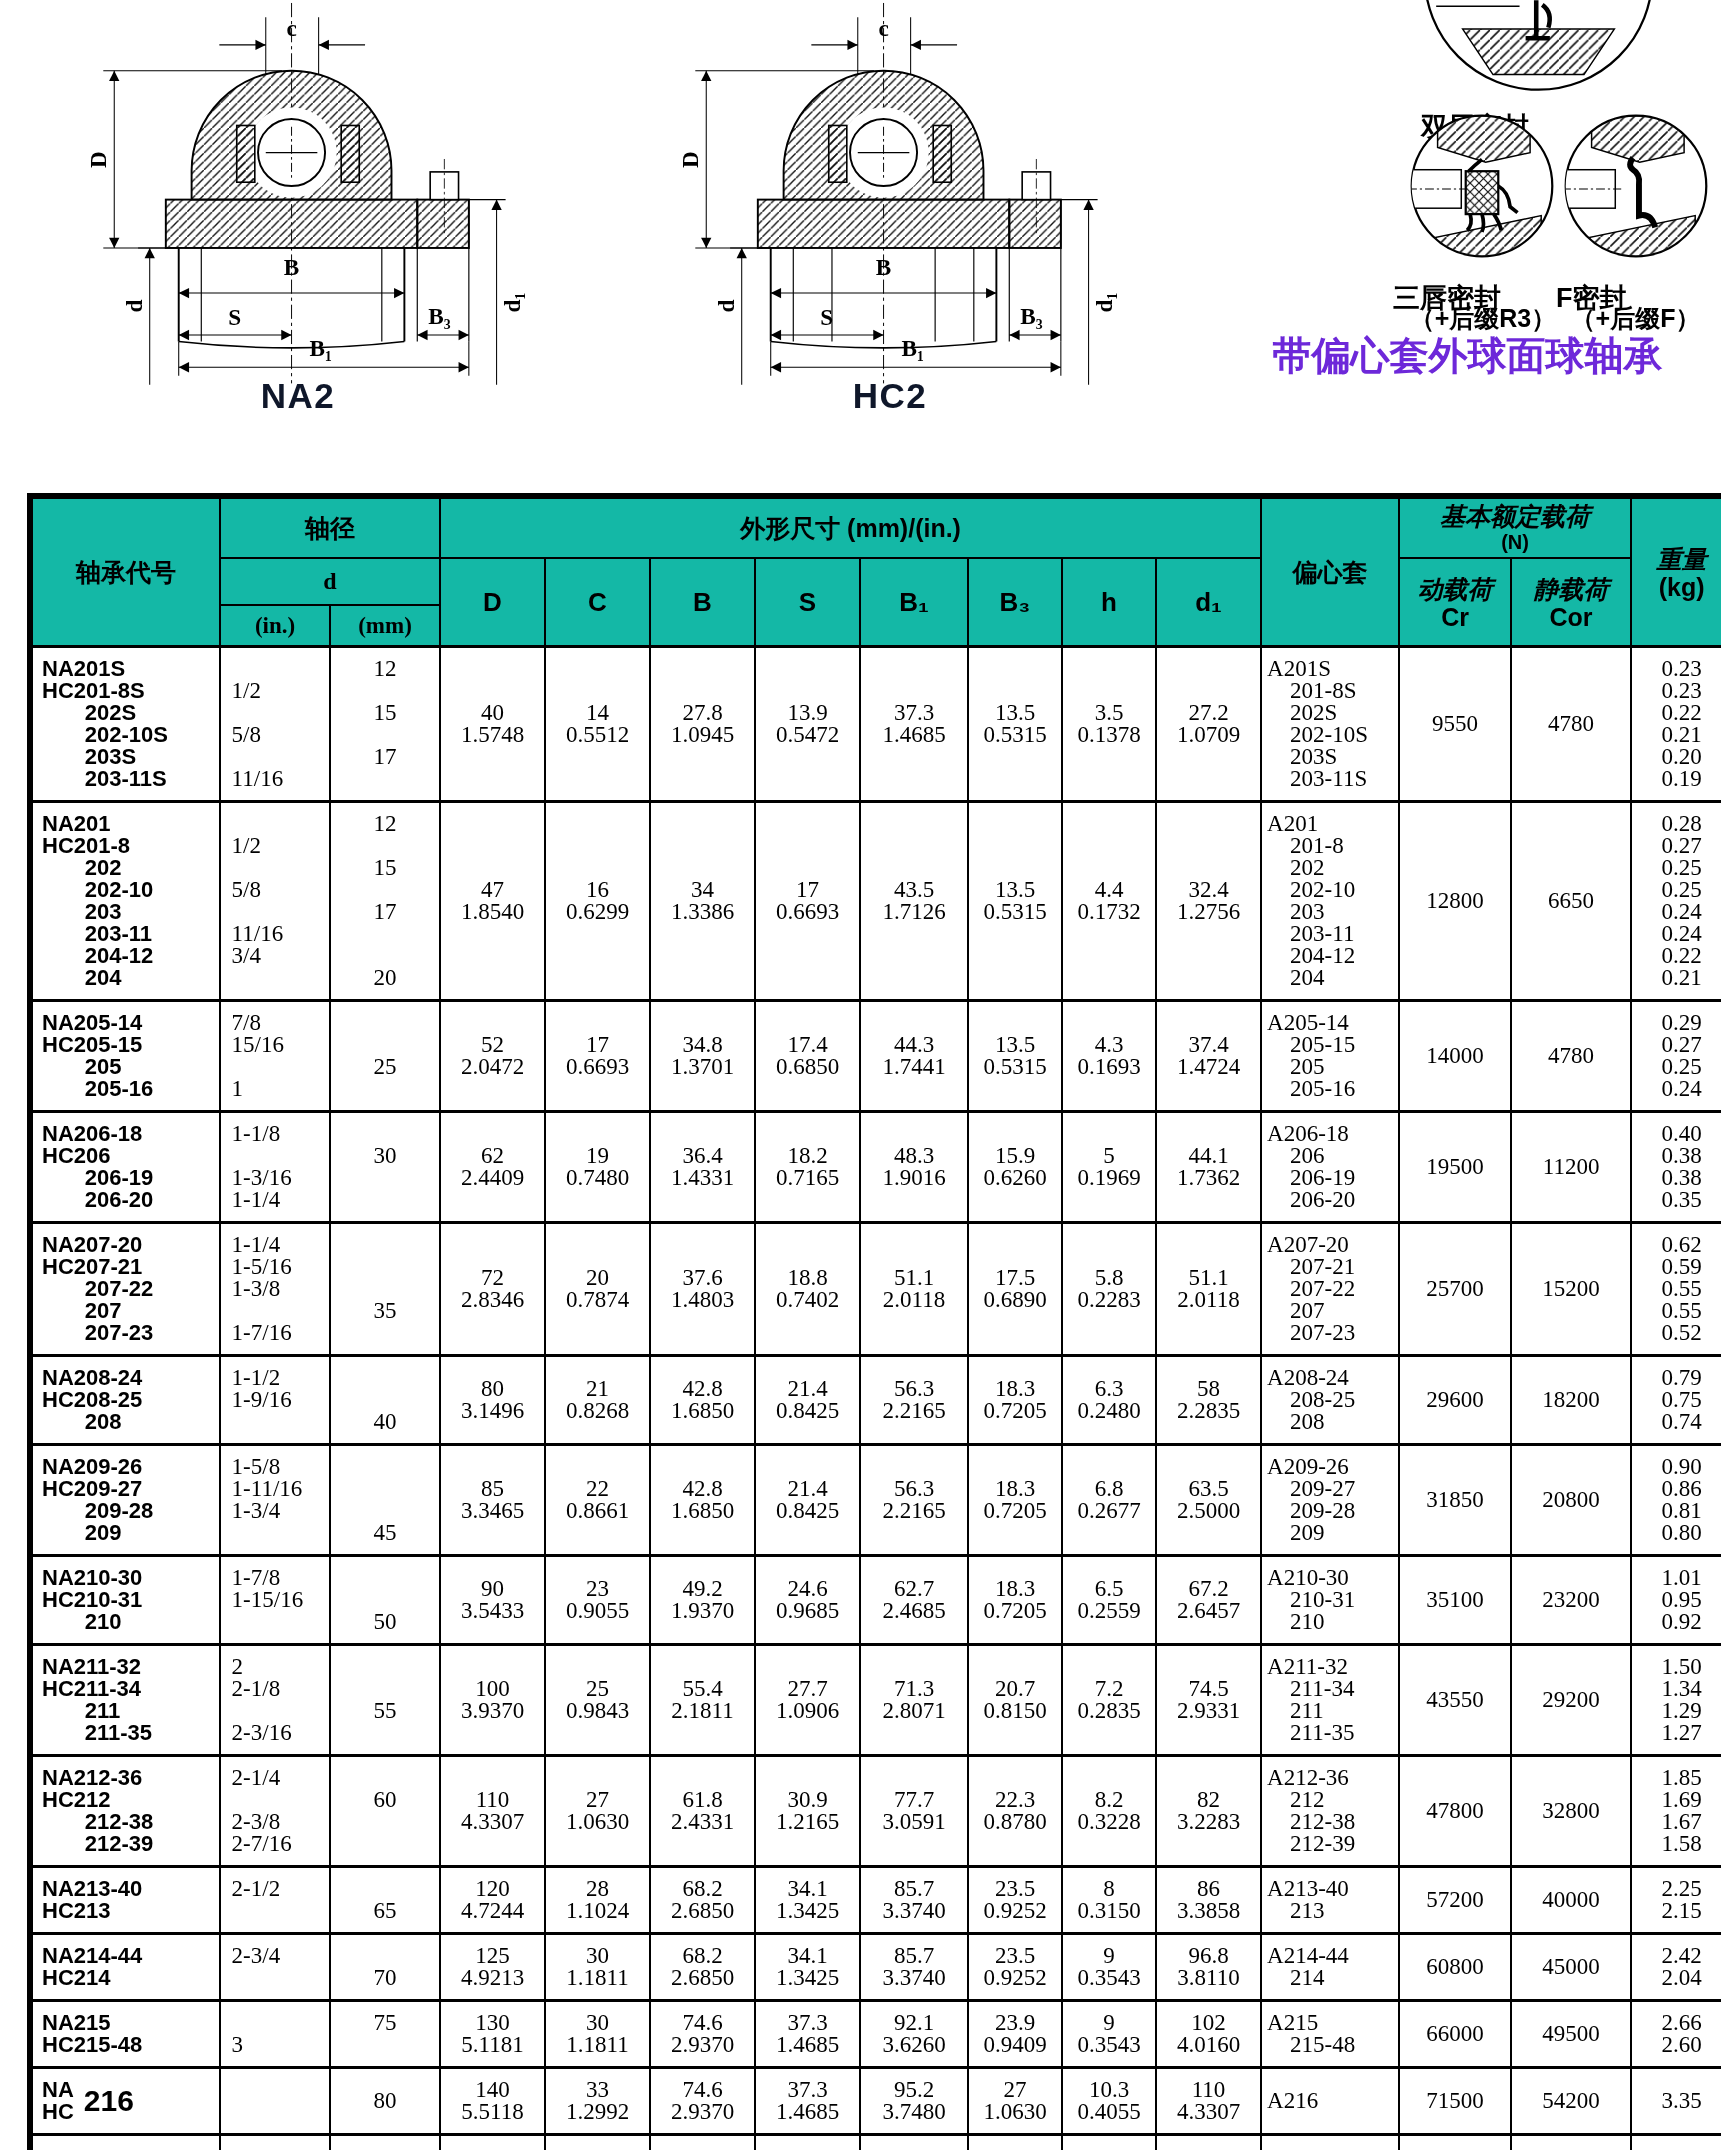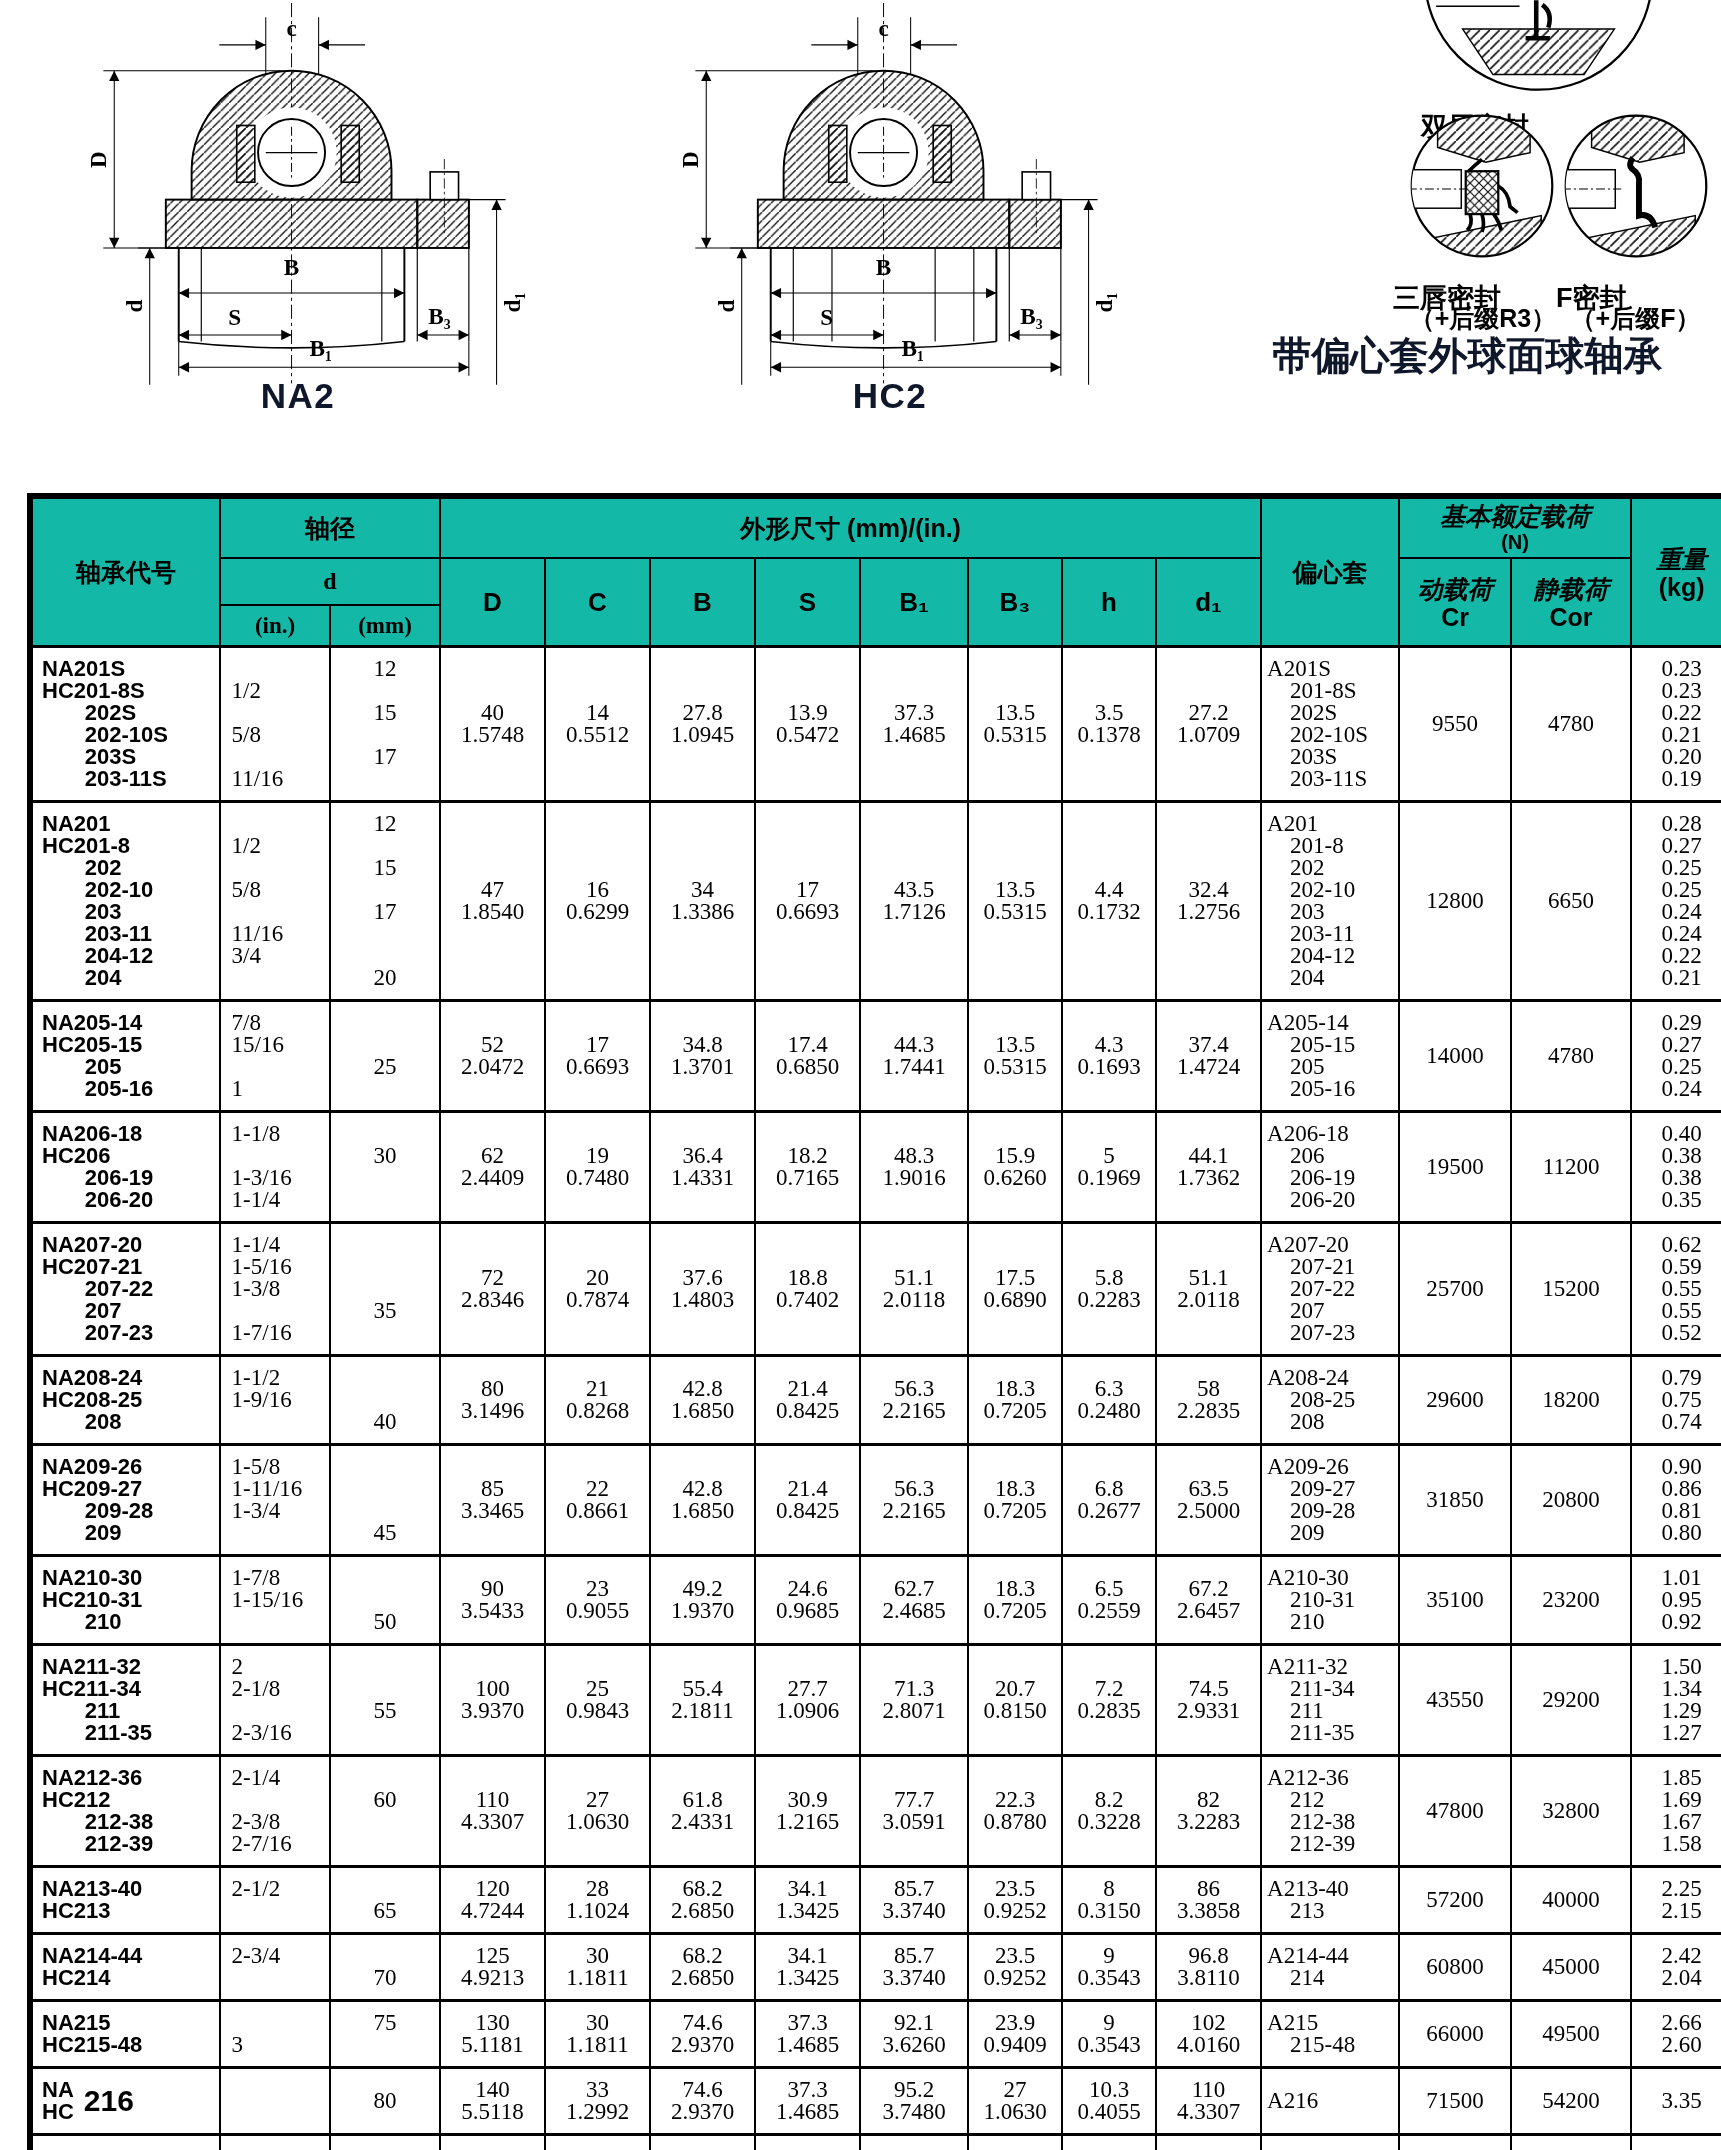--- a/index.html
+++ b/index.html
@@ -16,21 +16,21 @@
   .seal-svg{position:absolute;top:112px;width:148px;height:148px;}
   #seal2-svg{left:1408px;} #seal3-svg{left:1562px;}
   .seal-cap{position:absolute;text-align:left;font-weight:bold;font-size:27px;font-family:"Liberation Sans",sans-serif;margin-top:13px;}
   #cap1{left:1421px;top:96px;width:235px;}
   #cap2{left:1393px;top:267px;width:178px;font-family:Liberation Serif, serif;}
   #cap3{left:1556px;top:267px;width:159px;}
   .seal-sub{position:absolute;text-align:center;font-weight:bold;font-size:25px;}
   #sub2{left:1386px;top:302px;width:194px;}
   #sub3{left:1548px;top:302px;width:175px;}
   .art-title{position:absolute;left:1214px;top:329px;width:507px;text-align:center;
-             font-weight:bold;font-size:39px;color:#0f172a;}
+             font-weight:bold;font-size:39px;color:#6d28d9;}
   
   table.spec{border-collapse:collapse;table-layout:fixed;width:1667px;margin-left:27px;
              border:6.8px solid #000;}
   table.spec th,table.spec td{border:2.3px solid #000;}
   thead{border-bottom:3.8px solid #000;background:#d0eaf8;}
   thead th{background:#14b8a6;font-weight:bold;font-size:25px;padding:1.5px;}
   .h1 th{height:55px;}
   .h2 th{height:42px;}
   .h3 th{height:36px;font-family:"Liberation Serif",serif;font-weight:bold;font-size:23px;}
   th.dimcol{font-size:26px;}

